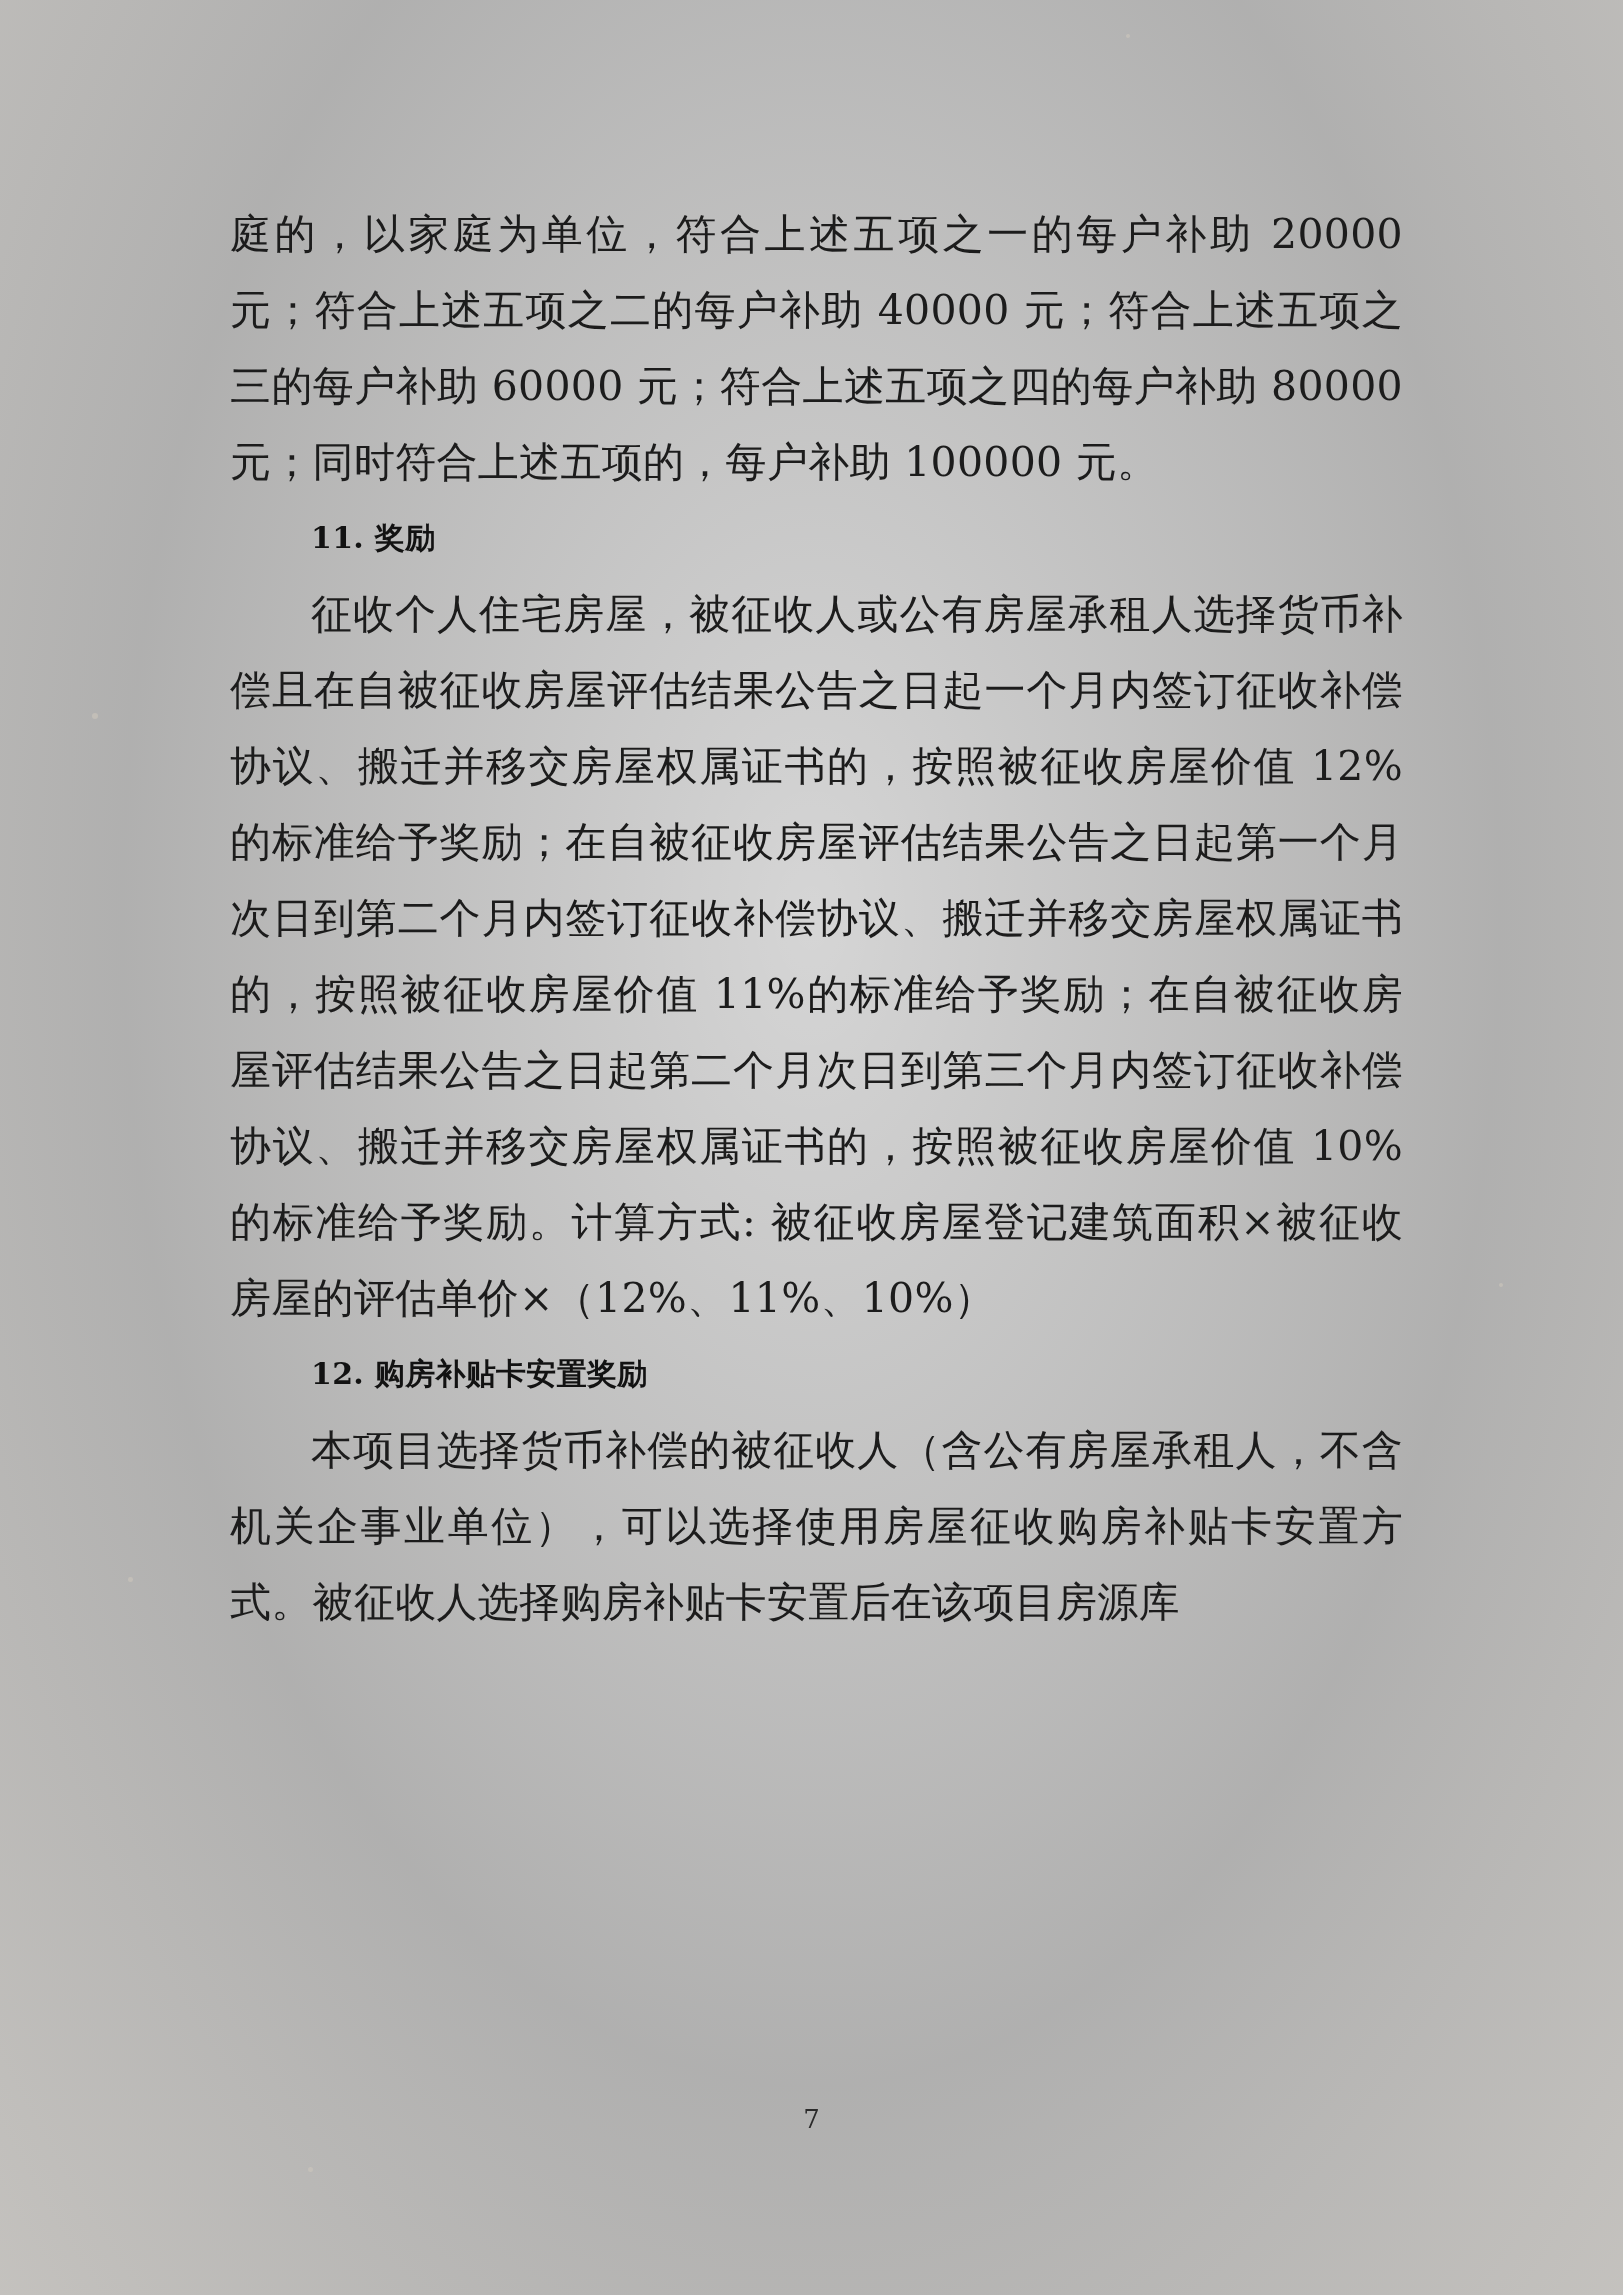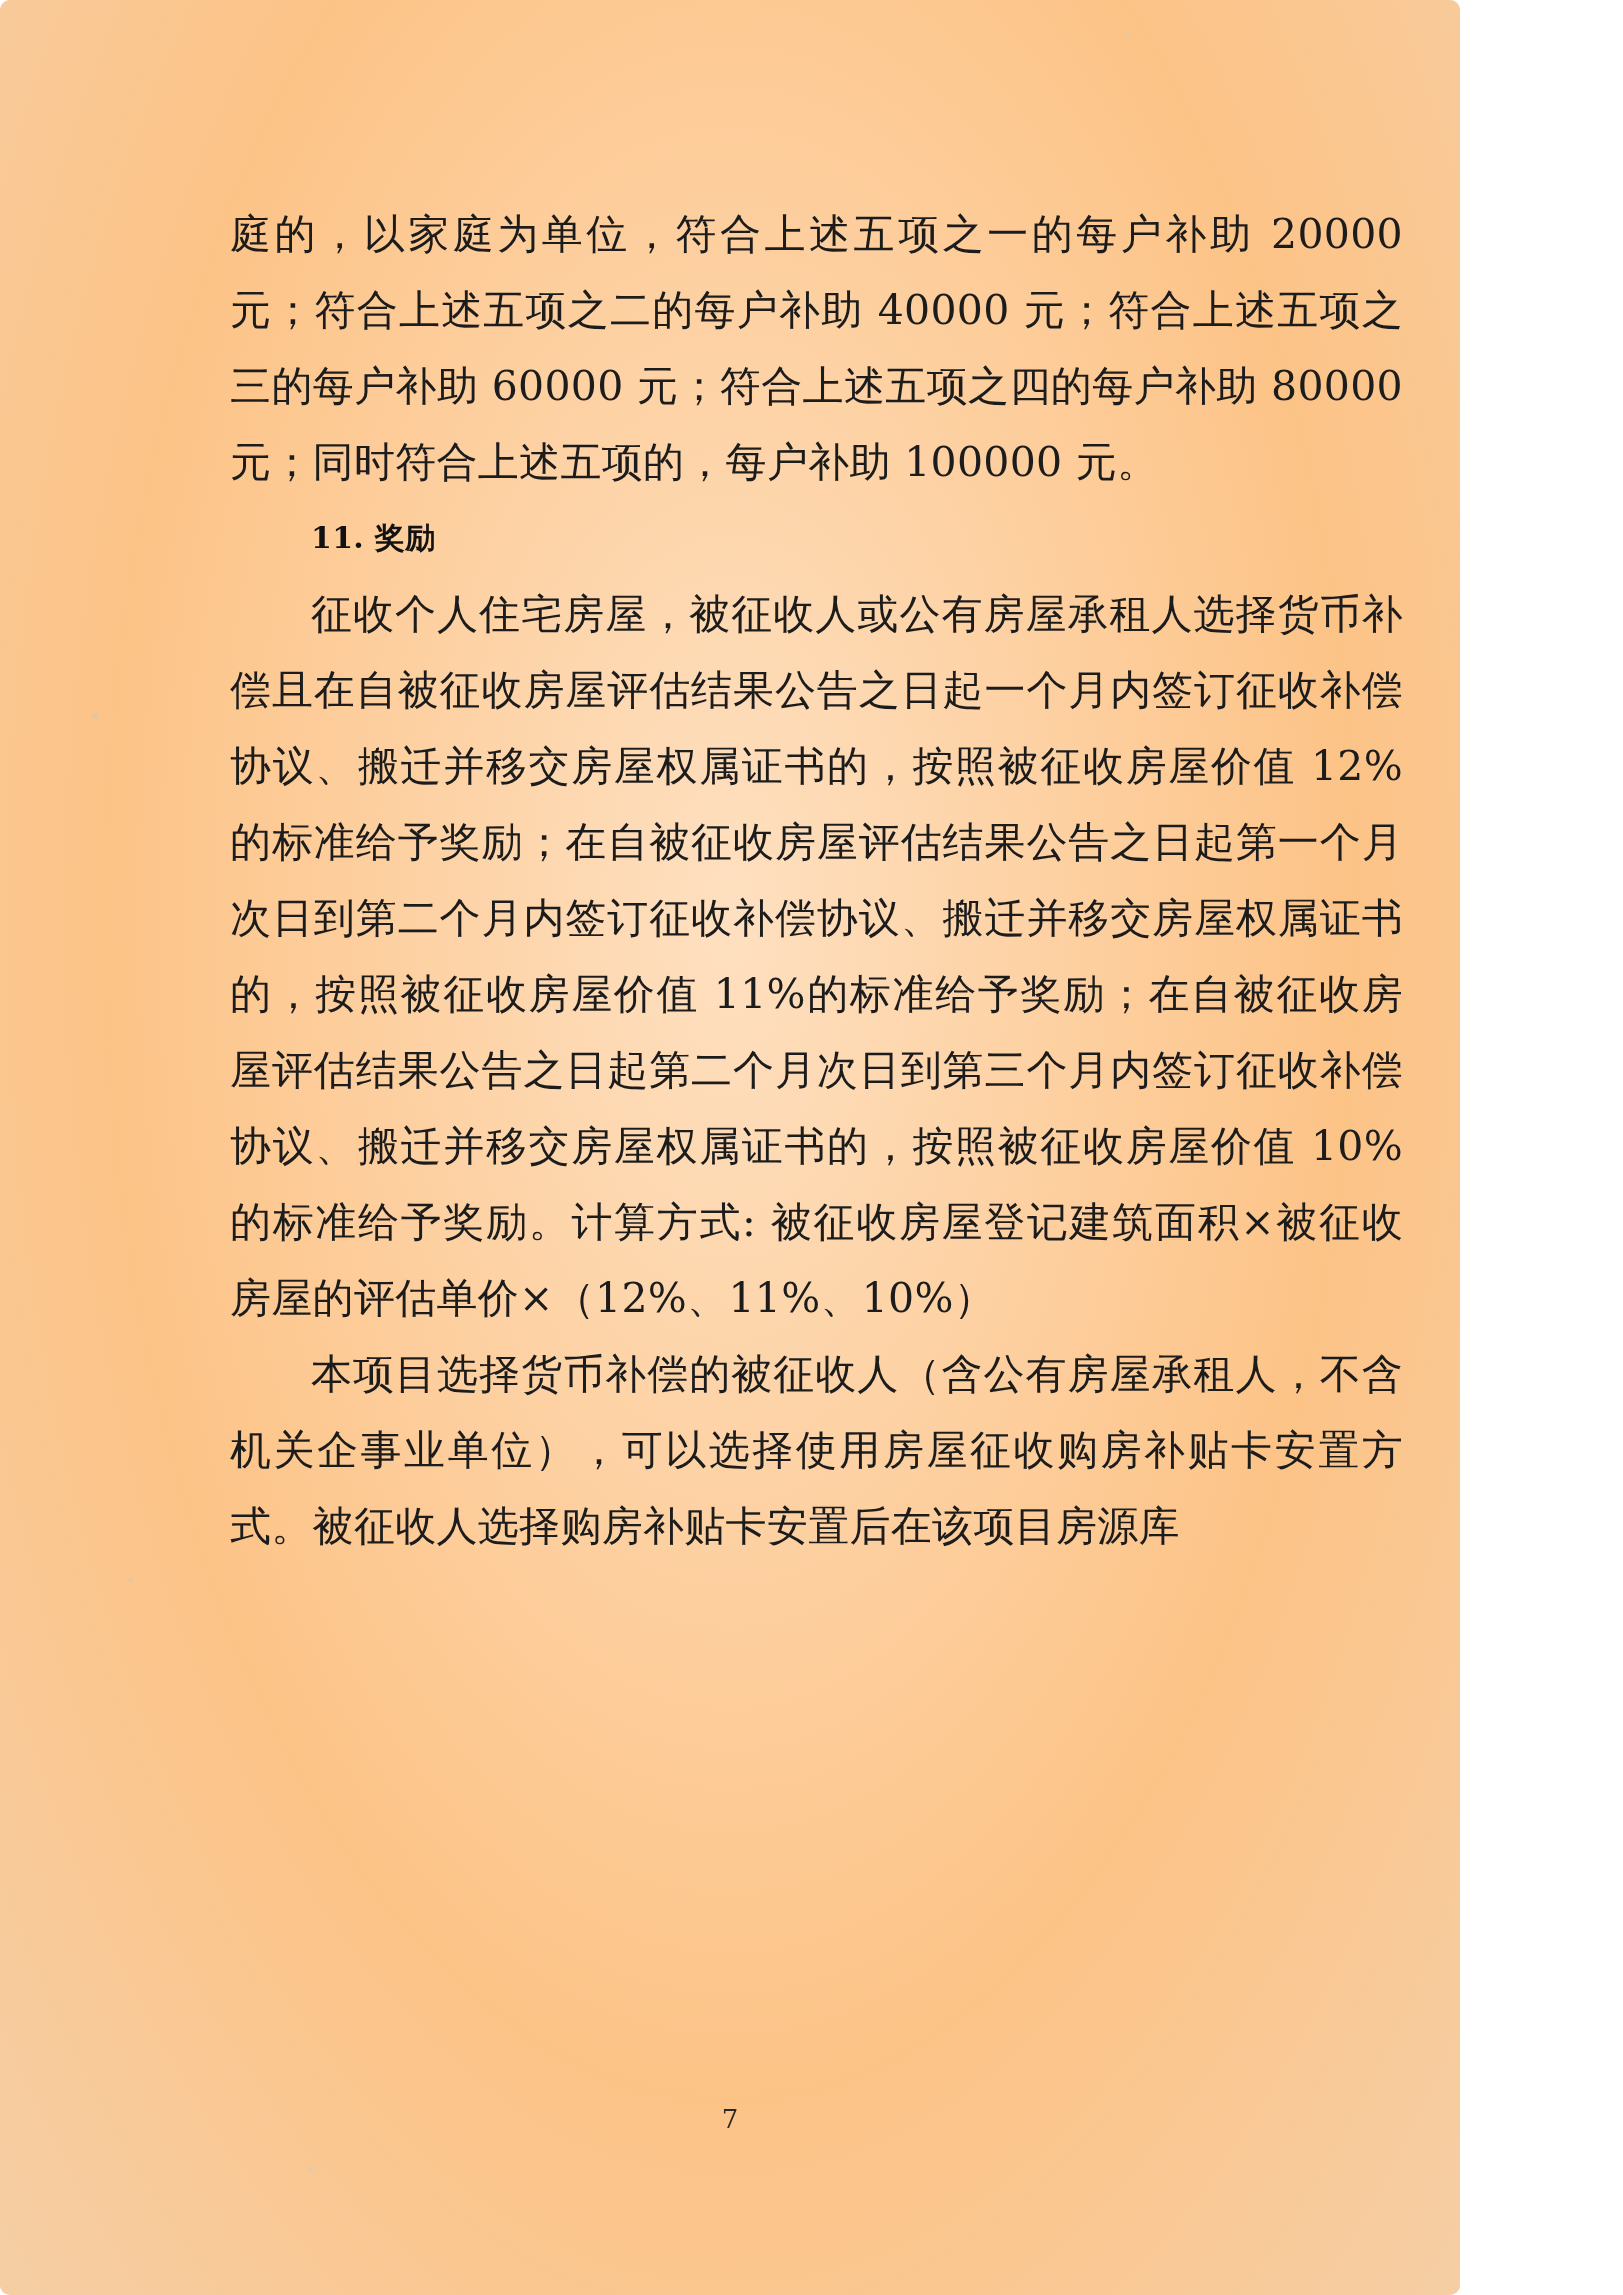--- a/index.html
+++ b/index.html
@@ -5,26 +5,25 @@
   html, body {
     margin: 0;
     padding: 0;
     background: #ffffff;
   }
   body {
     font-family: "DejaVu Serif", serif;
   }
   .page {
     position: relative;
-    width: 1460px;
+    width: 1623px;
     height: 2295px;
-    background: #fdba74;
+    background: #a3a3a3;
     overflow: hidden;
     box-sizing: border-box;
-    border-radius: 10px;
   }
   
   .paper-tint {
     position: absolute;
     inset: 0;
     background:
       radial-gradient(ellipse at 50% 40%, rgba(255,255,255,0.55) 0%, rgba(250,248,244,0.15) 60%, rgba(236,231,223,0.45) 100%);
     pointer-events: none;
   }
   .speck {
@@ -96,20 +95,23 @@
 
     <div class="block">
       <h3>11. 奖励</h3>
     </div>
 
     <div class="block">
       <p class="indent">征收个人住宅房屋，被征收人或公有房屋承租人选择货币补偿且在自被征收房屋评估结果公告之日起一个月内签订征收补偿协议、搬迁并移交房屋权属证书的，按照被征收房屋价值 12%的标准给予奖励；在自被征收房屋评估结果公告之日起第一个月次日到第二个月内签订征收补偿协议、搬迁并移交房屋权属证书的，按照被征收房屋价值 11%的标准给予奖励；在自被征收房屋评估结果公告之日起第二个月次日到第三个月内签订征收补偿协议、搬迁并移交房屋权属证书的，按照被征收房屋价值 10%的标准给予奖励。计算方式: 被征收房屋登记建筑面积×被征收房屋的评估单价×（12%、11%、10%）</p>
     </div>
 
 
+    <div class="block">
+      <h3>12. 购房补贴卡安置奖励</h3>
+    </div>
 
     <div class="block">
       <p class="indent">本项目选择货币补偿的被征收人（含公有房屋承租人，不含机关企事业单位），可以选择使用房屋征收购房补贴卡安置方式。被征收人选择购房补贴卡安置后在该项目房源库</p>
     </div>
 
   </div>
 
   <div class="page-number">7</div>
 </div>
 

